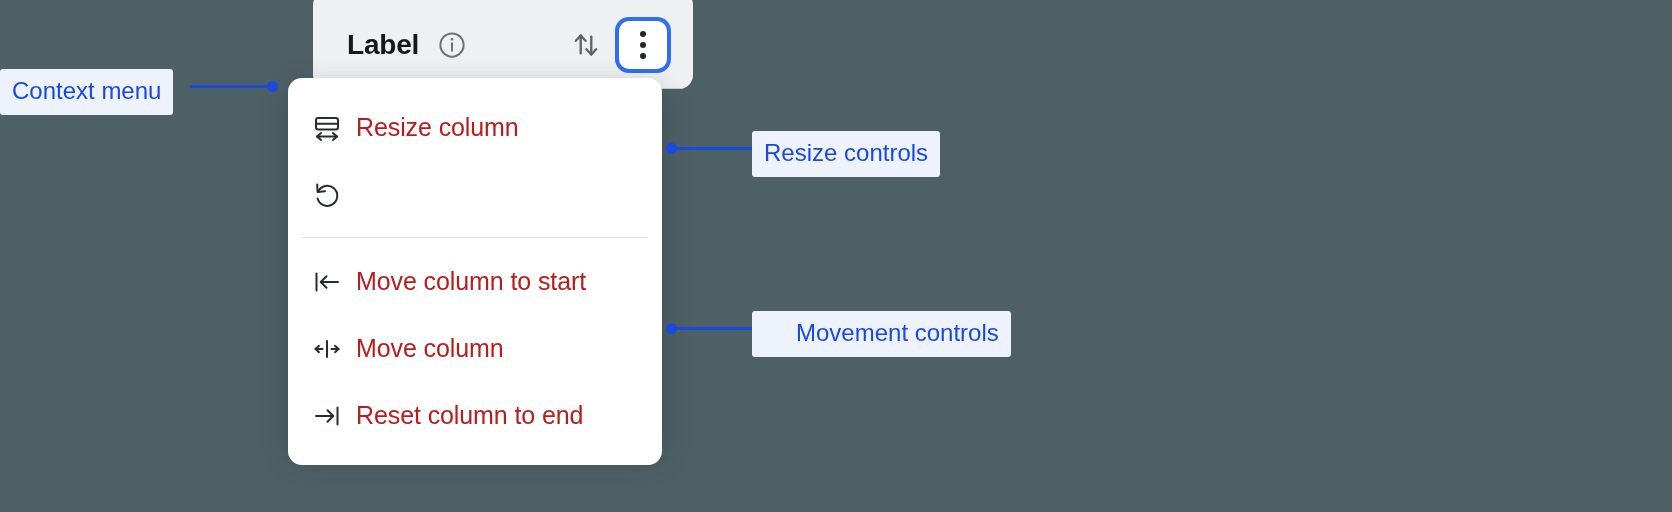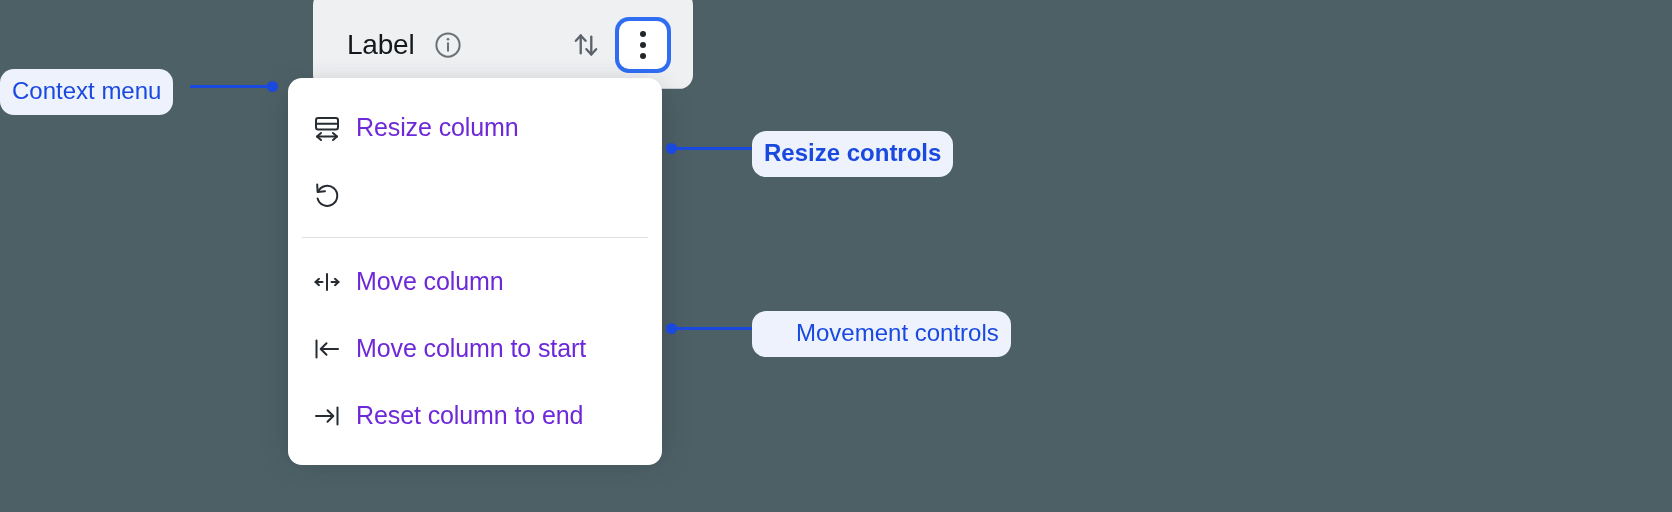--- a/index.html
+++ b/index.html
@@ -47,21 +47,21 @@
   }
   .column-card::after {
     content: "";
     position: absolute;
     left: 0; right: 0; bottom: 0;
     height: 1px;
     background: #c9ced3;
   }
   .column-title {
     font-size: 28px;
-    font-weight: normal;
+    font-weight: bold;
     color: #15191c;
     letter-spacing: -0.2px;
     line-height: 1;
   }
   .info-icon {
     margin-left: 18px;
     width: 30px;
     height: 30px;
     display: inline-flex;
     align-items: center;
@@ -137,36 +137,36 @@
     width: 34px;
     height: 34px;
     flex: none;
     display: inline-flex;
     align-items: center;
     justify-content: center;
     margin-right: 12px;
   }
   .menu-item-label {
     font-size: 25px;
-    color: #6d28d9;
+    color: #b91c1c;
     line-height: 1;
     letter-spacing: -0.1px;
     white-space: nowrap;
   }
   .menu-divider {
     height: 1px;
     background: #dfe2e5;
     margin: 9px 14px 10px 14px;
   }
 
   
   .anno-chip {
     position: absolute;
     background: #eef2fd;
-    border-radius: 14px;
+    border-radius: 3px;
     color: #1a49e0;
     font-size: 24px;
     line-height: 1;
     padding: 10px 12px 12px 12px;
     white-space: nowrap;
     box-sizing: border-box;
   }
   .anno-line {
     position: absolute;
     height: 3px;
@@ -242,59 +242,59 @@
           <polyline points="6.2,5.6 6.6,12.9 14,12.2"></polyline>
         </svg>
       </span>
     </div>
 
     <div class="menu-divider"></div>
 
     <div class="menu-item">
       <span class="menu-item-icon">
         <svg width="32" height="32" viewBox="0 0 32 32" fill="none" stroke="#272c33" stroke-width="2" stroke-linecap="round" stroke-linejoin="round">
+          <line x1="5.5" y1="7.5" x2="5.5" y2="24.5"></line>
+          <line x1="27" y1="16" x2="10" y2="16"></line>
+          <polyline points="15.5,10.2 9.7,16 15.5,21.8"></polyline>
+        </svg>
+      </span>
+      <span class="menu-item-label">Move column to start</span>
+    </div>
+
+    <div class="menu-item">
+      <span class="menu-item-icon">
+        <svg width="32" height="32" viewBox="0 0 32 32" fill="none" stroke="#272c33" stroke-width="2" stroke-linecap="round" stroke-linejoin="round">
           <line x1="16" y1="8" x2="16" y2="24"></line>
           <line x1="4.5" y1="16" x2="11.5" y2="16"></line>
           <polyline points="8,12.8 4.5,16 8,19.2"></polyline>
           <line x1="20.5" y1="16" x2="27.5" y2="16"></line>
           <polyline points="24,12.8 27.5,16 24,19.2"></polyline>
         </svg>
       </span>
       <span class="menu-item-label">Move column</span>
     </div>
 
     <div class="menu-item">
       <span class="menu-item-icon">
         <svg width="32" height="32" viewBox="0 0 32 32" fill="none" stroke="#272c33" stroke-width="2" stroke-linecap="round" stroke-linejoin="round">
-          <line x1="5.5" y1="7.5" x2="5.5" y2="24.5"></line>
-          <line x1="27" y1="16" x2="10" y2="16"></line>
-          <polyline points="15.5,10.2 9.7,16 15.5,21.8"></polyline>
-        </svg>
-      </span>
-      <span class="menu-item-label">Move column to start</span>
-    </div>
-
-    <div class="menu-item">
-      <span class="menu-item-icon">
-        <svg width="32" height="32" viewBox="0 0 32 32" fill="none" stroke="#272c33" stroke-width="2" stroke-linecap="round" stroke-linejoin="round">
           <line x1="26.5" y1="7.5" x2="26.5" y2="24.5"></line>
           <line x1="5" y1="16" x2="22" y2="16"></line>
           <polyline points="16.5,10.2 22.3,16 16.5,21.8"></polyline>
         </svg>
       </span>
       <span class="menu-item-label">Reset column to end</span>
     </div>
 
   </div>
 
   <div class="anno-chip" style="left:0px; top:69px;">Context menu</div>
   <div class="anno-line" style="left:190px; top:85px; width:82px;"></div>
   <div class="anno-dot" style="left:267px; top:81px;"></div>
 
   <div class="anno-dot" style="left:666px; top:143px;"></div>
   <div class="anno-line" style="left:674px; top:147px; width:80px;"></div>
-  <div class="anno-chip" style="left:752px; top:131px;font-weight:bold;">Resize controls</div>
+  <div class="anno-chip" style="left:752px; top:131px;">Resize controls</div>
 
   <div class="anno-dot" style="left:666px; top:323px;"></div>
   <div class="anno-line" style="left:674px; top:327px; width:80px;"></div>
   <div class="anno-chip" style="left:752px; top:311px;padding-left:44px;">Movement controls</div>
 
 </div>
 
 </body></html>

